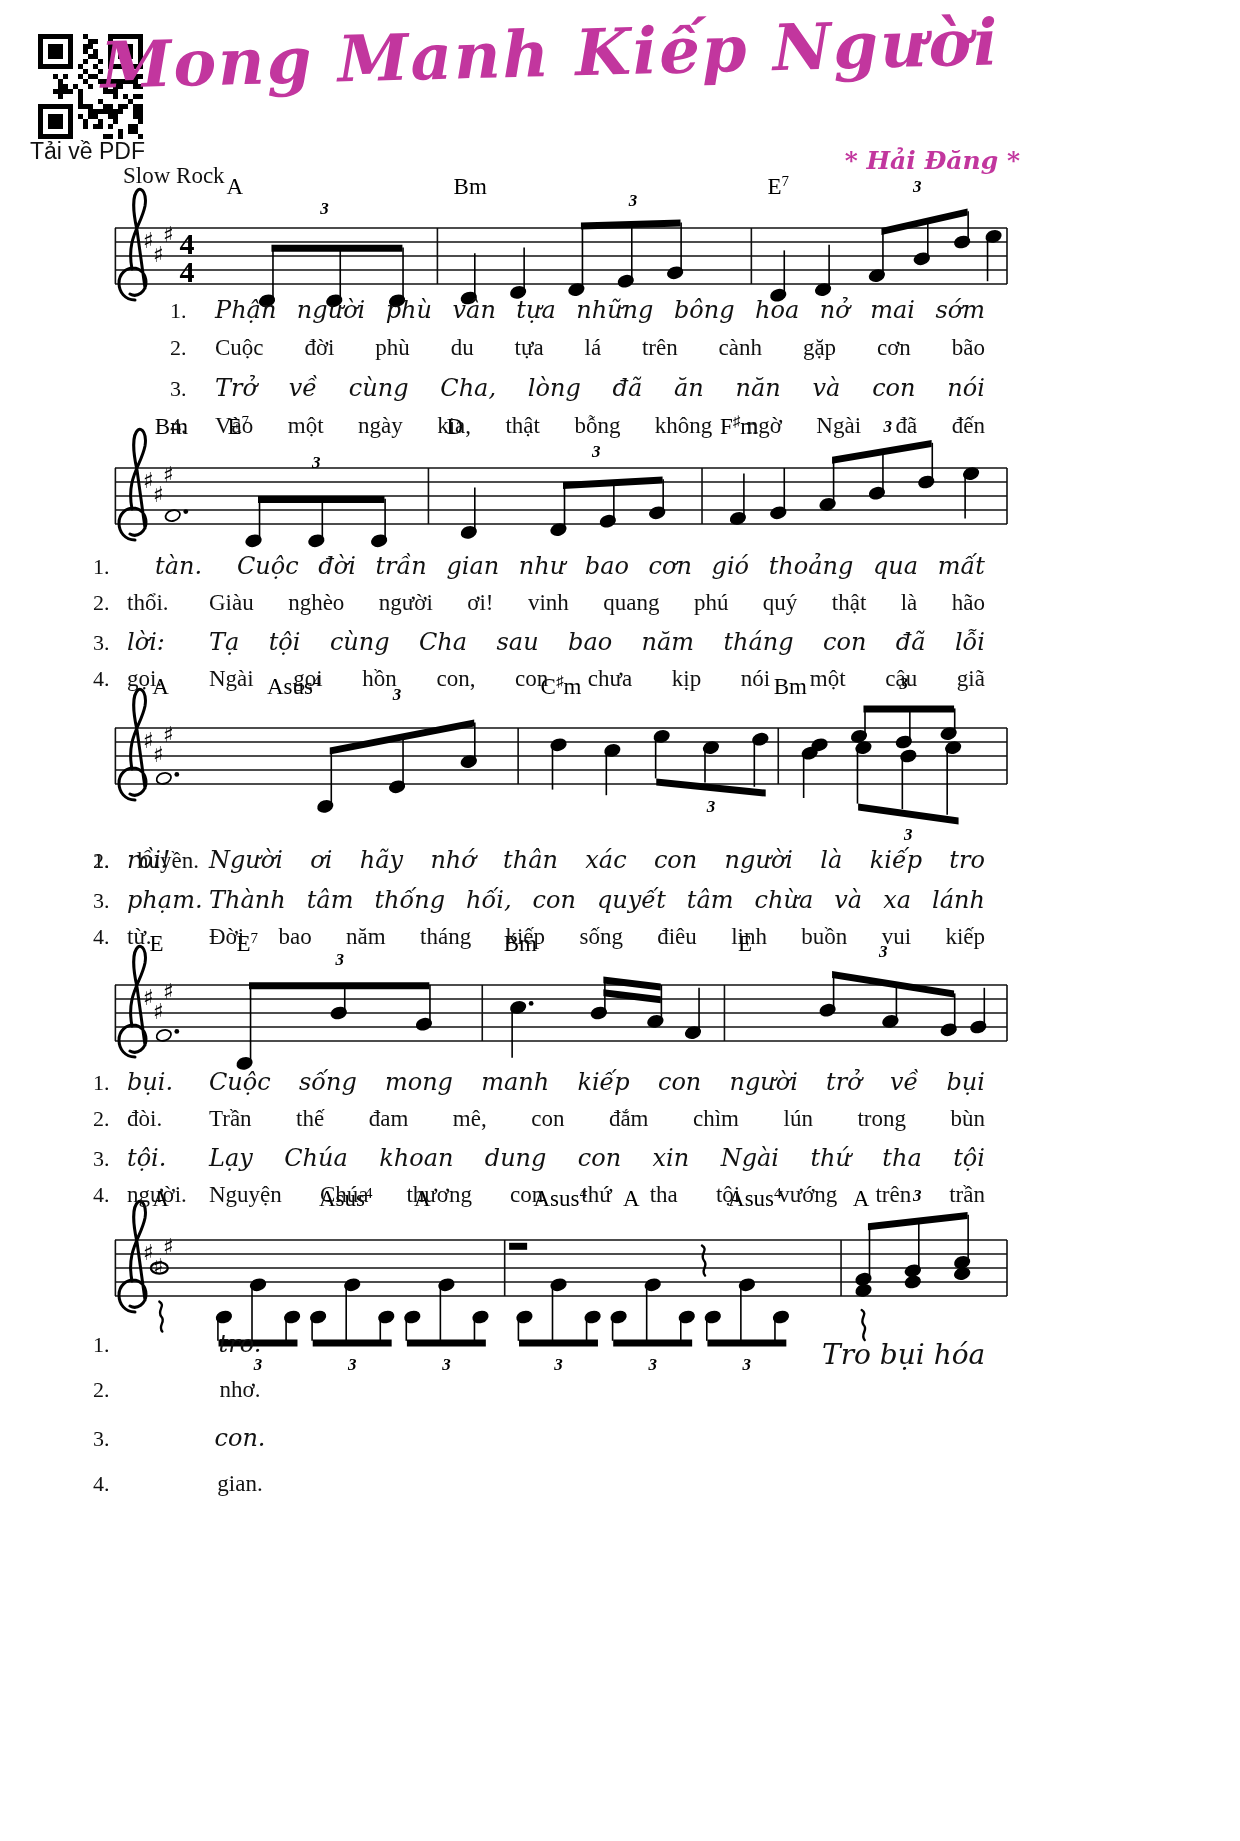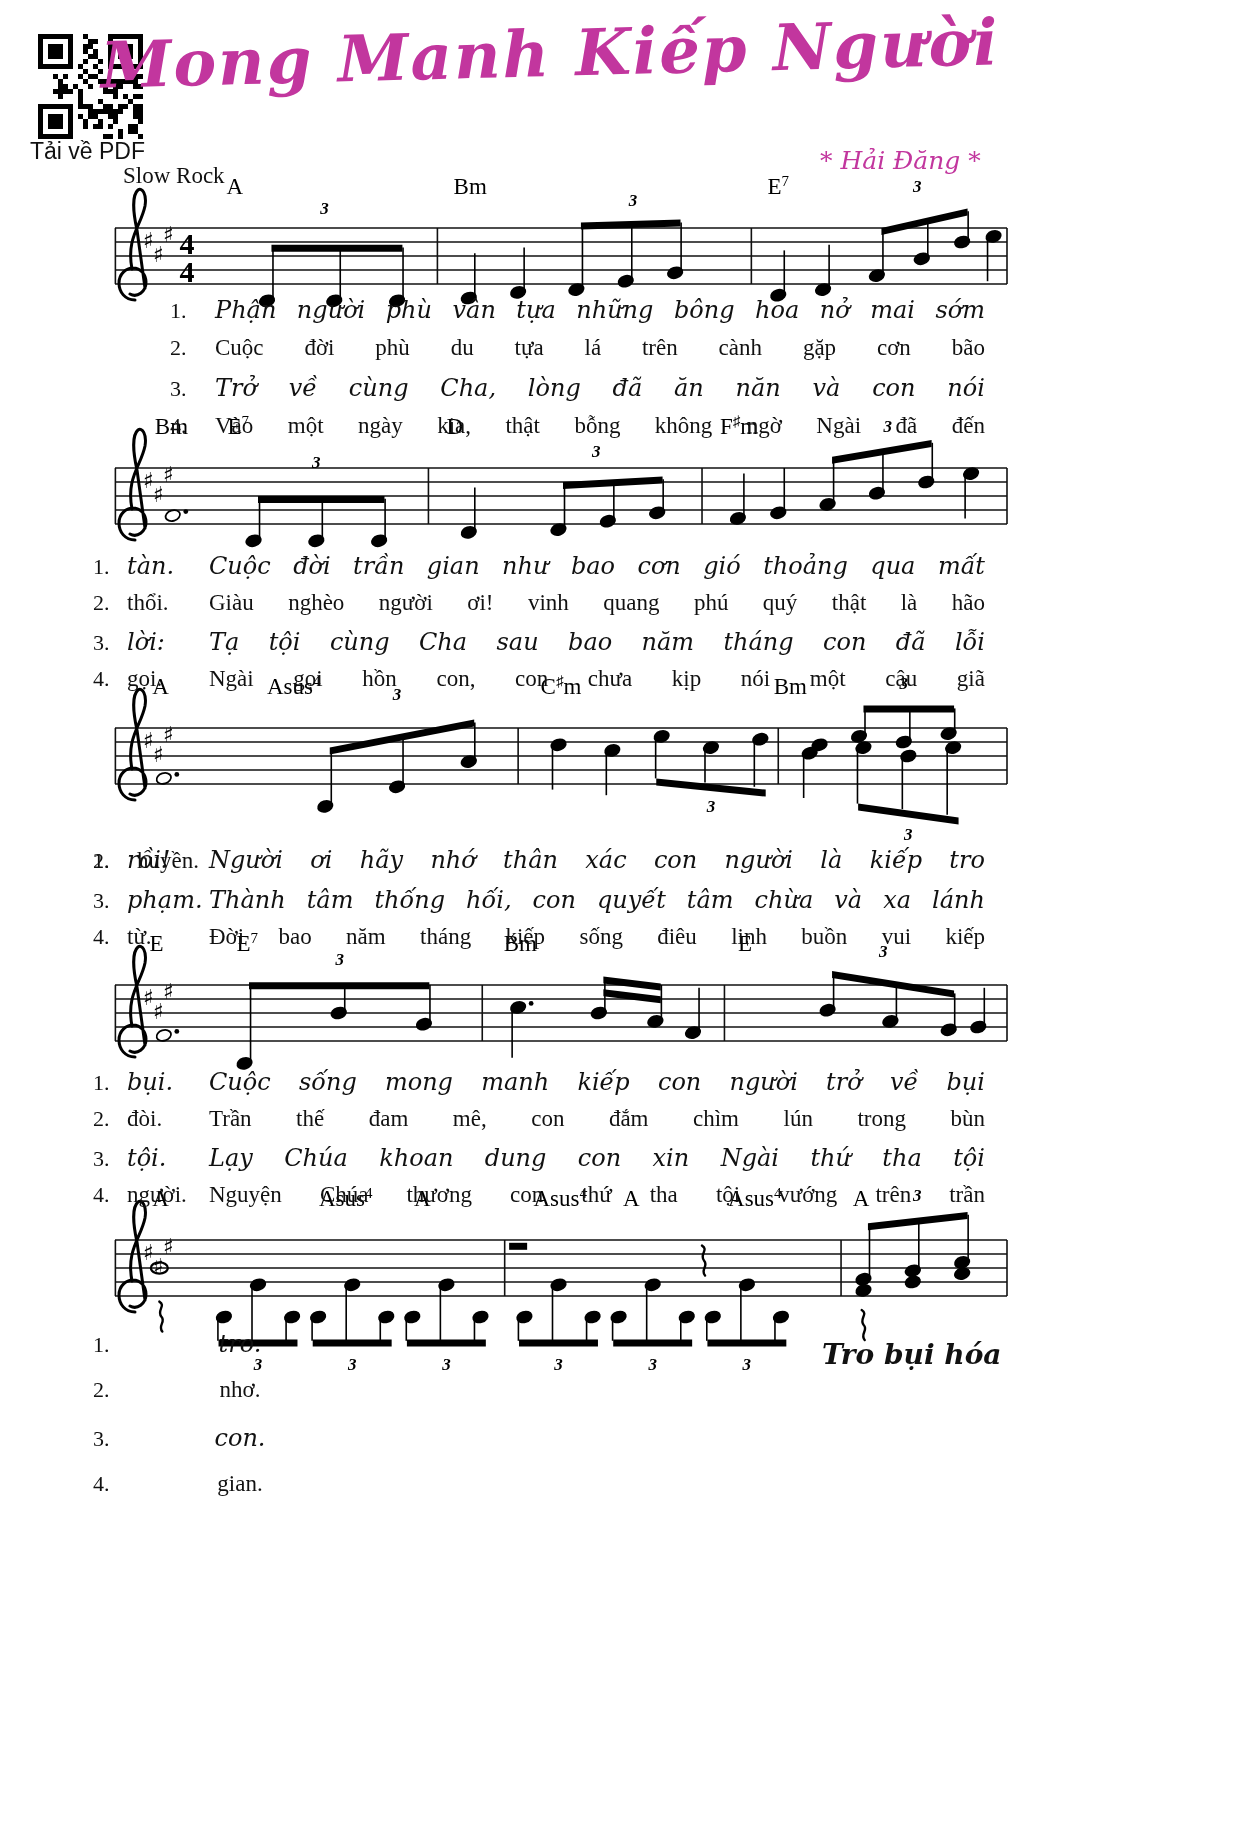--- a/index.html
+++ b/index.html
@@ -2,28 +2,28 @@
 <html><head>
 <meta charset="utf-8">
 <style>
   html,body{margin:0;padding:0;background:#888;}
   #page{position:relative;width:1240px;height:1841px;background:#ffffff;overflow:hidden;
         font-family:"Liberation Serif",serif;color:#111;}
   .abs{position:absolute;}
   #title{top:16px;left:20px;width:1060px;text-align:center;
          font-family:"DejaVu Serif",serif;font-style:italic;font-weight:bold;
          font-size:64px;letter-spacing:2px;transform:rotate(-1.5deg);}
-  #author{top:146px;left:820px;width:200px;text-align:left;
-          font-family:"DejaVu Serif",serif;font-style:italic;font-size:25px;font-weight:normal;}
+  #author{top:146px;left:820px;width:200px;text-align:right;
+          font-family:"DejaVu Serif",serif;font-style:italic;font-size:25px;font-weight:bold;}
   #tempo{top:163px;left:123px;font-size:23px;font-family:"Liberation Serif",serif;}
   #qr{top:34px;left:38px;}
   #qr-label{top:138px;left:30px;width:140px;font-family:"Liberation Sans",sans-serif;
             font-size:23px;color:#111;}
   #coda{top:1338px;left:822px;width:200px;font-family:"DejaVu Serif",serif;
-        font-style:italic;font-size:28px;font-weight:bold;}
+        font-style:italic;font-size:28px;}
   #footer{top:1780px;left:70px;width:1100px;font-family:"Liberation Sans",sans-serif;
           font-size:20px;color:#161616;}
   .staff-wrap{position:absolute;left:105px;width:905px;height:196px;}
   .lyric-block{position:absolute;}
   .lyric-row{position:absolute;left:0;width:100%;display:flex;align-items:baseline;height:32px;}
   .num{font-family:"Liberation Serif",serif;font-size:22px;flex:0 0 auto;}
   .carry{flex:0 0 auto;}
   .words{flex:1 1 auto;display:flex;}
   .w-just{justify-content:space-between;}
   .w-left{justify-content:center;gap:20px;}
@@ -518,21 +518,21 @@
             <span class="plain">ngờ</span>
             <span class="plain">Ngài</span>
             <span class="plain">đã</span>
             <span class="plain">đến</span>
           </div>
         </div>
       </div>
       <div class="lyric-block" style="left: 93px; top: 552px; width: 892px; height: 162px;">
         <div class="lyric-row" style="top: 0px;">
           <span class="num" style="width: 34px;">1.</span>
-          <span class="carry script" style="width: 82px;">tàn.</span>
+          <span class="carry script" style="width: 82px; margin-left: 28px;">tàn.</span>
           <div class="words w-just">
             <span class="script">Cuộc</span>
             <span class="script">đời</span>
             <span class="script">trần</span>
             <span class="script">gian</span>
             <span class="script">như</span>
             <span class="script">bao</span>
             <span class="script">cơn</span>
             <span class="script">gió</span>
             <span class="script">thoảng</span>

